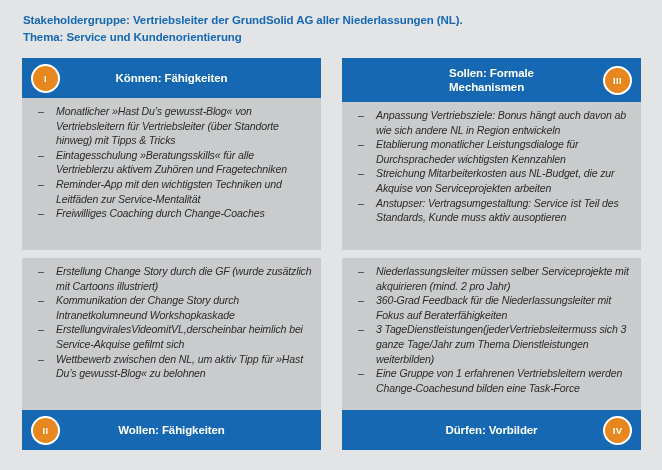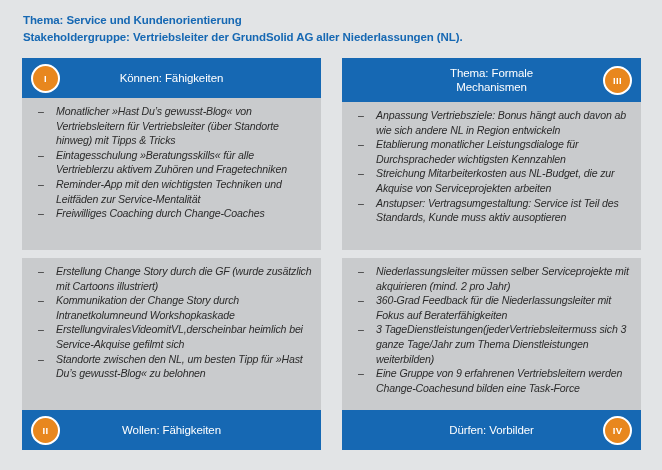--- a/index.html
+++ b/index.html
@@ -68,23 +68,23 @@
     display: flex;
     align-items: center;
     justify-content: center;
     box-sizing: border-box;
     padding: 0 34px;
   }
   .hdr.two-line { height: 44px; flex: 0 0 44px; }
   .hdr-title {
     color: #ffffff;
     font-size: 11.5px;
-    font-weight: normal;
+    font-weight: bold;
     line-height: 14px;
-    text-align: center;
+    text-align: left;
     letter-spacing: -0.1px;
     white-space: pre-line;
   }
 
   .badge {
     position: absolute;
     width: 29px;
     height: 29px;
     border-radius: 50%;
     background: #e8871e;
@@ -134,22 +134,22 @@
   
   .quad.bl .hdr, .quad.br .hdr { order: 2; }
   .quad.bl .body, .quad.br .body { order: 1; }
 </style>
 </head>
 <body>
 
 <div id="page">
 
   <div class="title-block">
+    <div class="title-line">Stakeholdergruppe: Vertriebsleiter der GrundSolid AG aller Niederlassungen (NL).</div>
     <div class="title-line">Thema: Service und Kundenorientierung</div>
-    <div class="title-line">Stakeholdergruppe: Vertriebsleiter der GrundSolid AG aller Niederlassungen (NL).</div>
   </div>
 
   <div class="grid">
 
     <div class="quad tl">
       <div class="hdr">
         <div class="badge left">I</div>
         <div class="hdr-title">Können: Fähigkeiten</div>
       </div>
       <div class="body">
@@ -157,21 +157,21 @@
           <li><span class="dash">–</span><span>Monatlicher »Hast Du’s gewusst-Blog« von Vertriebsleitern für Vertriebsleiter (über Standorte hinweg) mit Tipps &amp; Tricks</span></li>
           <li><span class="dash">–</span><span>Eintagesschulung »Beratungsskills« für alle Vertrieblerzu aktivem Zuhören und Fragetechniken</span></li>
           <li><span class="dash">–</span><span>Reminder-App mit den wichtigsten Techniken und Leitfäden zur Service-Mentalität</span></li>
           <li><span class="dash">–</span><span>Freiwilliges Coaching durch Change-Coaches</span></li>
         </ul>
       </div>
     </div>
 
     <div class="quad tr">
       <div class="hdr two-line">
-        <div class="hdr-title">Thema: Formale
+        <div class="hdr-title">Sollen: Formale
 Mechanismen</div>
         <div class="badge right">III</div>
       </div>
       <div class="body">
         <ul class="items">
           <li><span class="dash">–</span><span>Anpassung Vertriebsziele: Bonus hängt auch davon ab wie sich andere NL in Region entwickeln</span></li>
           <li><span class="dash">–</span><span>Etablierung monatlicher Leistungsdialoge für Durchspracheder wichtigsten Kennzahlen</span></li>
           <li><span class="dash">–</span><span>Streichung Mitarbeiterkosten aus NL-Budget, die zur Akquise von Serviceprojekten arbeiten</span></li>
           <li><span class="dash">–</span><span>Anstupser: Vertragsumgestaltung: Service ist Teil des Standards, Kunde muss aktiv ausoptieren</span></li>
         </ul>
@@ -181,34 +181,34 @@
     <div class="quad bl">
       <div class="hdr">
         <div class="badge left">II</div>
         <div class="hdr-title">Wollen: Fähigkeiten</div>
       </div>
       <div class="body">
         <ul class="items">
           <li><span class="dash">–</span><span>Erstellung Change Story durch die GF (wurde zusätzlich mit Cartoons illustriert)</span></li>
           <li><span class="dash">–</span><span>Kommunikation der Change Story durch Intranetkolumneund Workshopkaskade</span></li>
           <li><span class="dash">–</span><span>ErstellungviralesVideomitVL,derscheinbar heimlich bei Service-Akquise gefilmt sich</span></li>
-          <li><span class="dash">–</span><span>Standorte zwischen den NL, um besten Tipp für »Hast Du’s gewusst-Blog« zu belohnen</span></li>
+          <li><span class="dash">–</span><span>Wettbewerb zwischen den NL, um aktiv Tipp für »Hast Du’s gewusst-Blog« zu belohnen</span></li>
         </ul>
       </div>
     </div>
 
     <div class="quad br">
       <div class="hdr">
         <div class="hdr-title">Dürfen: Vorbilder</div>
         <div class="badge right">IV</div>
       </div>
       <div class="body">
         <ul class="items">
           <li><span class="dash">–</span><span>Niederlassungsleiter müssen selber Serviceprojekte mit akquirieren (mind. 2 pro Jahr)</span></li>
           <li><span class="dash">–</span><span>360-Grad Feedback für die Niederlassungsleiter mit Fokus auf Beraterfähigkeiten</span></li>
           <li><span class="dash">–</span><span>3 TageDienstleistungen(jederVertriebsleitermuss sich 3 ganze Tage/Jahr zum Thema Dienstleistungen weiterbilden)</span></li>
-          <li><span class="dash">–</span><span>Eine Gruppe von 9 erfahrenen Vertriebsleitern werden Change-Coachesund bilden eine Task-Force</span></li>
+          <li><span class="dash">–</span><span>Eine Gruppe von 1 erfahrenen Vertriebsleitern werden Change-Coachesund bilden eine Task-Force</span></li>
         </ul>
       </div>
     </div>
 
   </div>
 </div>
 
 </body></html>

